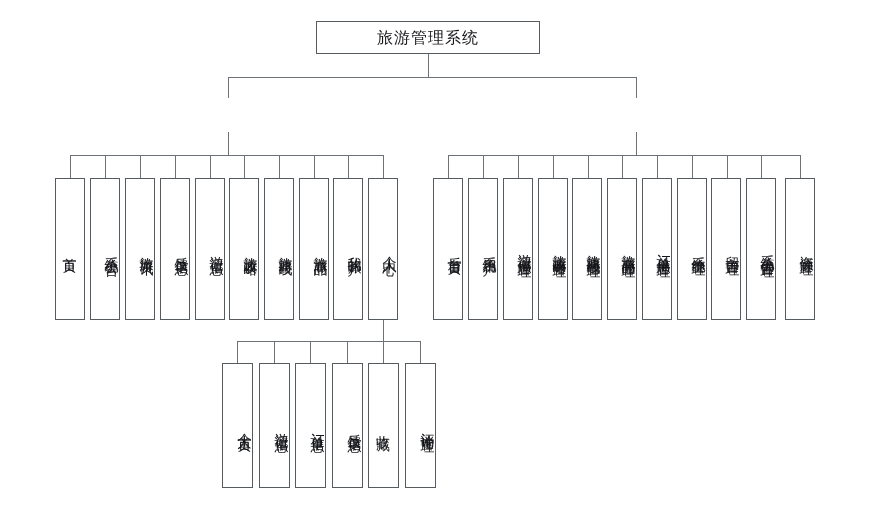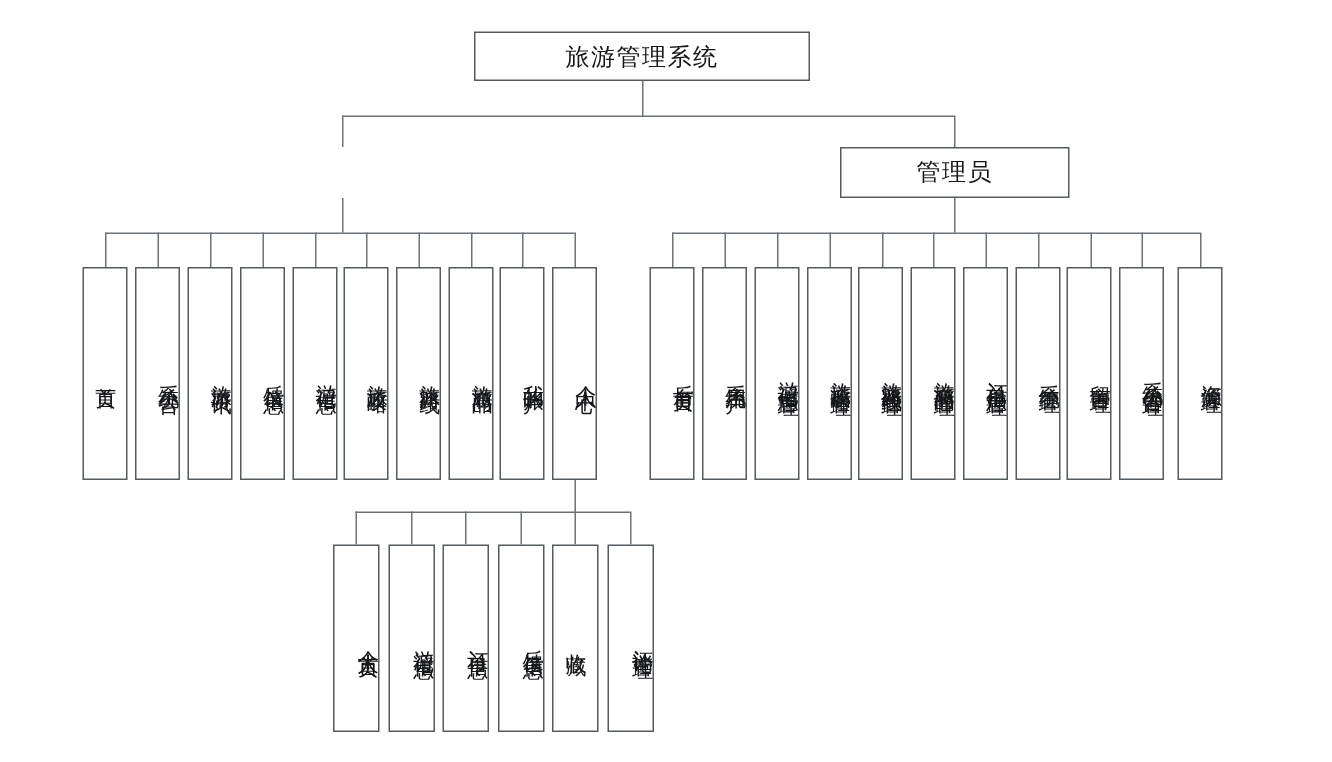--- a/index.html
+++ b/index.html
@@ -63,23 +63,20 @@
   <div class="node horiz" style="left:316px; top:21px; width:224px; height:33px;">
     <span>旅游管理系统</span>
   </div>
 
   <div class="edge v" style="left:428px; top:54px; height:24px;"></div>
 
   <div class="edge h" style="left:228px; top:77px; width:408px;"></div>
   <div class="edge v" style="left:228px; top:77px; height:21px;"></div>
   <div class="edge v" style="left:636px; top:77px; height:21px;"></div>
 
-  <div class="node horiz" style="left:560px; top:98px; width:153px; height:34px;">
-    <span>管理员</span>
-  </div>
 
   <div class="edge v" style="left:228px; top:132px; height:23px;"></div>
   <div class="edge h" style="left:70px; top:155px; width:313px;"></div>
 
   <div class="edge v" style="left:70px;  top:155px; height:23px;"></div>
   <div class="edge v" style="left:105px; top:155px; height:23px;"></div>
   <div class="edge v" style="left:140px; top:155px; height:23px;"></div>
   <div class="edge v" style="left:175px; top:155px; height:23px;"></div>
   <div class="edge v" style="left:210px; top:155px; height:23px;"></div>
   <div class="edge v" style="left:244px; top:155px; height:23px;"></div>

